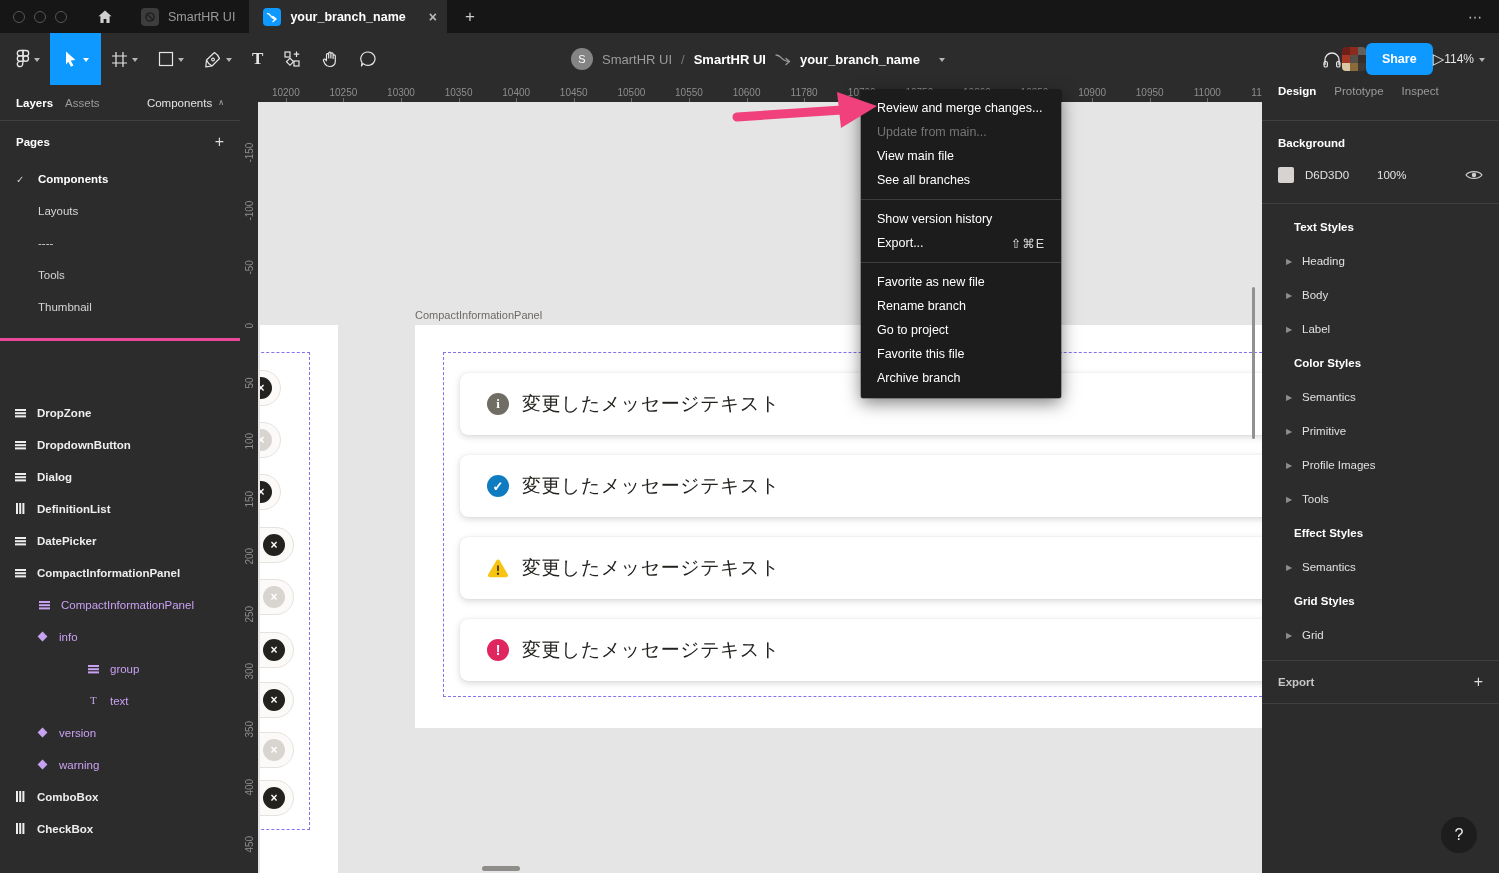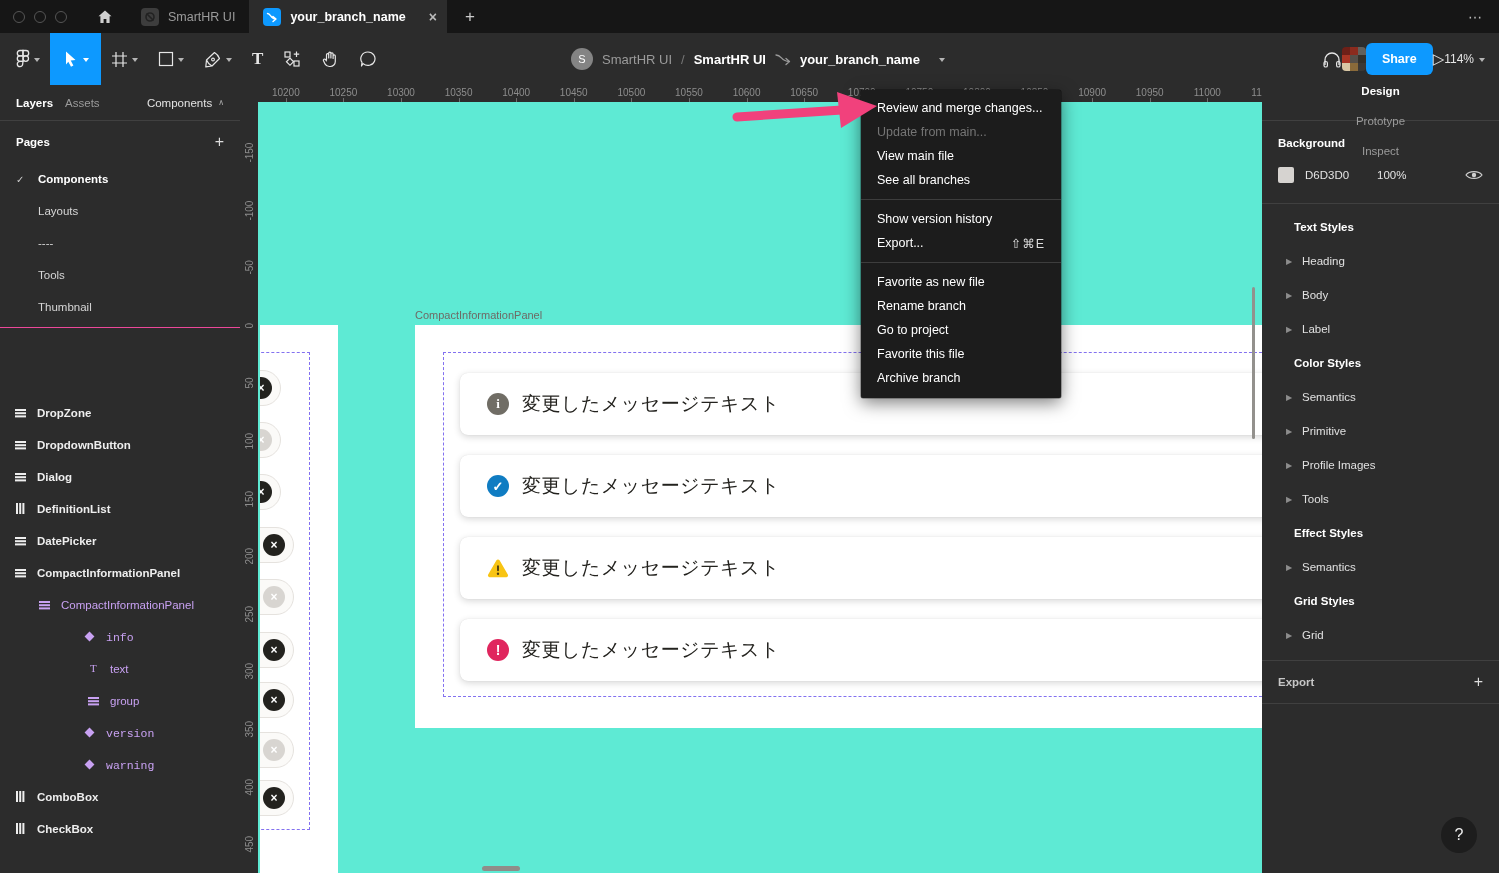--- a/index.html
+++ b/index.html
@@ -49,37 +49,37 @@
   .lsb-tab-active{color:#fff;font-weight:bold;}
   .lsb-tab{color:#9b9b9b;}
   .comp-dd{margin-left:auto;color:#e3e3e3;display:flex;align-items:center;gap:6px;}
   .caret-up{font-size:8px;color:#aaa;}
   .pages-hd{height:42px;display:flex;align-items:center;padding:0 16px;color:#fff;font-weight:bold;font-size:11.5px;}
   .pages-hd .plus{margin-left:auto;color:#ddd;font-size:16px;font-weight:normal;}
   .page-row{height:32px;display:flex;align-items:center;padding-left:16px;color:#d6d6d6;font-size:11.5px;}
   .page-check{width:22px;color:#ccc;font-size:10px;visibility:hidden;}
   .page-row[data-checked="true"] .page-check{visibility:visible;}
   .page-row[data-checked="true"] .page-label{color:#fff;font-weight:bold;}
-  .pages-wrap{border-bottom:1px solid #ec4899;padding-bottom:4px;}
+  .pages-wrap{border-bottom:3px solid #ec4899;padding-bottom:15px;}
   .layers{position:absolute;top:323px;left:0;right:0;bottom:0;overflow:hidden;}
   .layer-row{height:32px;display:flex;align-items:center;font-size:11.5px;color:#eee;font-weight:bold;}
   .layers div.layer-row:nth-of-type(1){margin-top:-11px;}
   .layer-row[data-color="purple"]{color:#c8a1f2;font-weight:normal;}
   .layer-row[data-indent="0"]{padding-left:15px;}
   .layer-row[data-indent="1"]{padding-left:39px;}
-  .layer-row[data-indent="2"]{padding-left:84px;font-family:Liberation Mono, monospace;}
+  .layer-row[data-indent="2"]{padding-left:37px;}
   .layer-row[data-indent="3"]{padding-left:88px;}
   .licon{width:12px;height:12px;margin-right:10px;position:relative;flex:none;}
   .licon[data-icon="frame-v"]::before{content:"";position:absolute;left:0;top:2px;width:11px;height:1.8px;background:currentColor;box-shadow:0 3.2px 0 currentColor,0 6.4px 0 currentColor;}
   .licon[data-icon="frame-h"]::before{content:"";position:absolute;top:0;left:1px;width:1.8px;height:11px;background:currentColor;box-shadow:3.2px 0 0 currentColor,6.4px 0 0 currentColor;}
   .licon[data-icon="component"]::before{content:"";position:absolute;left:2px;top:2px;width:7px;height:7px;background:currentColor;transform:rotate(45deg);}
   .licon[data-icon="text"]::before{content:"T";position:absolute;left:2px;top:-1px;font-size:11px;font-weight:normal;font-family:"Liberation Serif",serif;}
 
   
-  .canvas{position:absolute;top:85px;left:240px;right:237px;bottom:0;background:#5eead4;overflow:hidden;z-index:1;}
+  .canvas{position:absolute;top:85px;left:240px;right:237px;bottom:0;background:#e5e5e5;overflow:hidden;z-index:1;}
   .ruler-top{position:absolute;top:0;left:0;right:0;height:17px;background:#2c2c2c;display:flex;padding-left:17px;z-index:3;overflow:hidden;}
   .ruler-top span{flex:none;width:57.6px;text-align:center;font-size:10px;color:#8d8d8d;line-height:15px;position:relative;}
   .ruler-top span::after{content:"";position:absolute;left:50%;bottom:0;width:1px;height:4px;background:#6e6e6e;}
   .ruler-left{position:absolute;top:0;left:0;width:18px;bottom:0;background:#2c2c2c;z-index:2;display:flex;flex-direction:column;padding-top:39px;overflow:hidden;}
   .ruler-left span{flex:none;height:57.6px;writing-mode:vertical-rl;transform:rotate(180deg);font-size:10px;color:#8d8d8d;display:flex;align-items:center;justify-content:center;width:18px;}
   .frame-label{position:absolute;left:175px;top:224px;font-size:11px;color:#6e6a65;z-index:2;}
   .lframe{position:absolute;left:20px;top:240px;width:78px;bottom:0;background:#fff;overflow:hidden;}
   .pill{position:absolute;width:86px;height:36px;border-radius:18px;background:#fbfaf8;border:1px solid #e5e2de;left:-52px;}
   .lframe div.pill:nth-of-type(1){top:45px;left:-65px;}
   .lframe div.pill:nth-of-type(2){top:97px;left:-65px;}
@@ -117,21 +117,21 @@
   .menu-item{height:24px;display:flex;align-items:center;padding:0 16px;color:#fff;font-size:12.5px;}
   .menu-item[data-disabled="true"]{color:#757575;}
   .menu-item .shortcut{margin-left:auto;color:#ddd;letter-spacing:1px;}
   .menu-sep{height:1px;background:#3d3d3d;margin:7px 0;}
 
   
   .arrow-svg{position:absolute;left:0;top:0;z-index:50;pointer-events:none;}
 
   
   .right-sb{position:absolute;top:85px;right:0;width:237px;bottom:0;background:#2c2c2c;z-index:10;font-size:11.5px;}
-  .rs-tabs{height:36px;border-bottom:1px solid #404040;display:flex;align-items:center;gap:18px;padding:0 16px;flex-direction:column;}
+  .rs-tabs{height:36px;border-bottom:1px solid #404040;display:flex;align-items:flex-start;gap:18px;padding:0 16px;}
   .rs-tab{color:#9b9b9b;}
   .rs-tab[data-active="true"]{color:#fff;font-weight:bold;}
   .rs-bg{border-bottom:1px solid #404040;padding:16px 16px 20px;}
   .rs-h{color:#fff;font-weight:bold;}
   .bg-row{display:flex;align-items:center;margin-top:18px;color:#e3e3e3;}
   .swatch{width:16px;height:16px;border-radius:2px;background:#d6d3d0;margin-right:11px;}
   .bg-hex{width:72px;}
   .eye{margin-left:auto;}
   .style-rows{padding-top:6px;}
   .sr{height:34px;display:flex;align-items:center;padding:0 16px;color:#e0e0e0;}
@@ -362,27 +362,27 @@
           <span class="licon" data-icon="frame-v"></span>
           <span>CompactInformationPanel</span>
         </div>
 
         <div class="layer-row" data-indent="2" data-color="purple">
           <span class="licon" data-icon="component"></span>
           <span>info</span>
         </div>
 
         <div class="layer-row" data-indent="3" data-color="purple">
+          <span class="licon" data-icon="frame-v"></span>
+          <span>group</span>
+        </div>
+
+        <div class="layer-row" data-indent="3" data-color="purple">
           <span class="licon" data-icon="text"></span>
           <span>text</span>
-        </div>
-
-        <div class="layer-row" data-indent="3" data-color="purple">
-          <span class="licon" data-icon="frame-v"></span>
-          <span>group</span>
         </div>
 
         <div class="layer-row" data-indent="2" data-color="purple">
           <span class="licon" data-icon="component"></span>
           <span>version</span>
         </div>
 
         <div class="layer-row" data-indent="2" data-color="purple">
           <span class="licon" data-icon="component"></span>
           <span>warning</span>
@@ -407,21 +407,21 @@
 
     <span>10200</span>
         <span>10250</span>
         <span>10300</span>
         <span>10350</span>
         <span>10400</span>
         <span>10450</span>
         <span>10500</span>
         <span>10550</span>
         <span>10600</span>
-        <span>10650</span>
+        <span>11780</span>
         <span>10700</span>
         <span>10750</span>
         <span>10800</span>
         <span>10850</span>
         <span>10900</span>
         <span>10950</span>
         <span>11000</span>
         <span>11050</span>
       </div>
     <div class="ruler-left">

